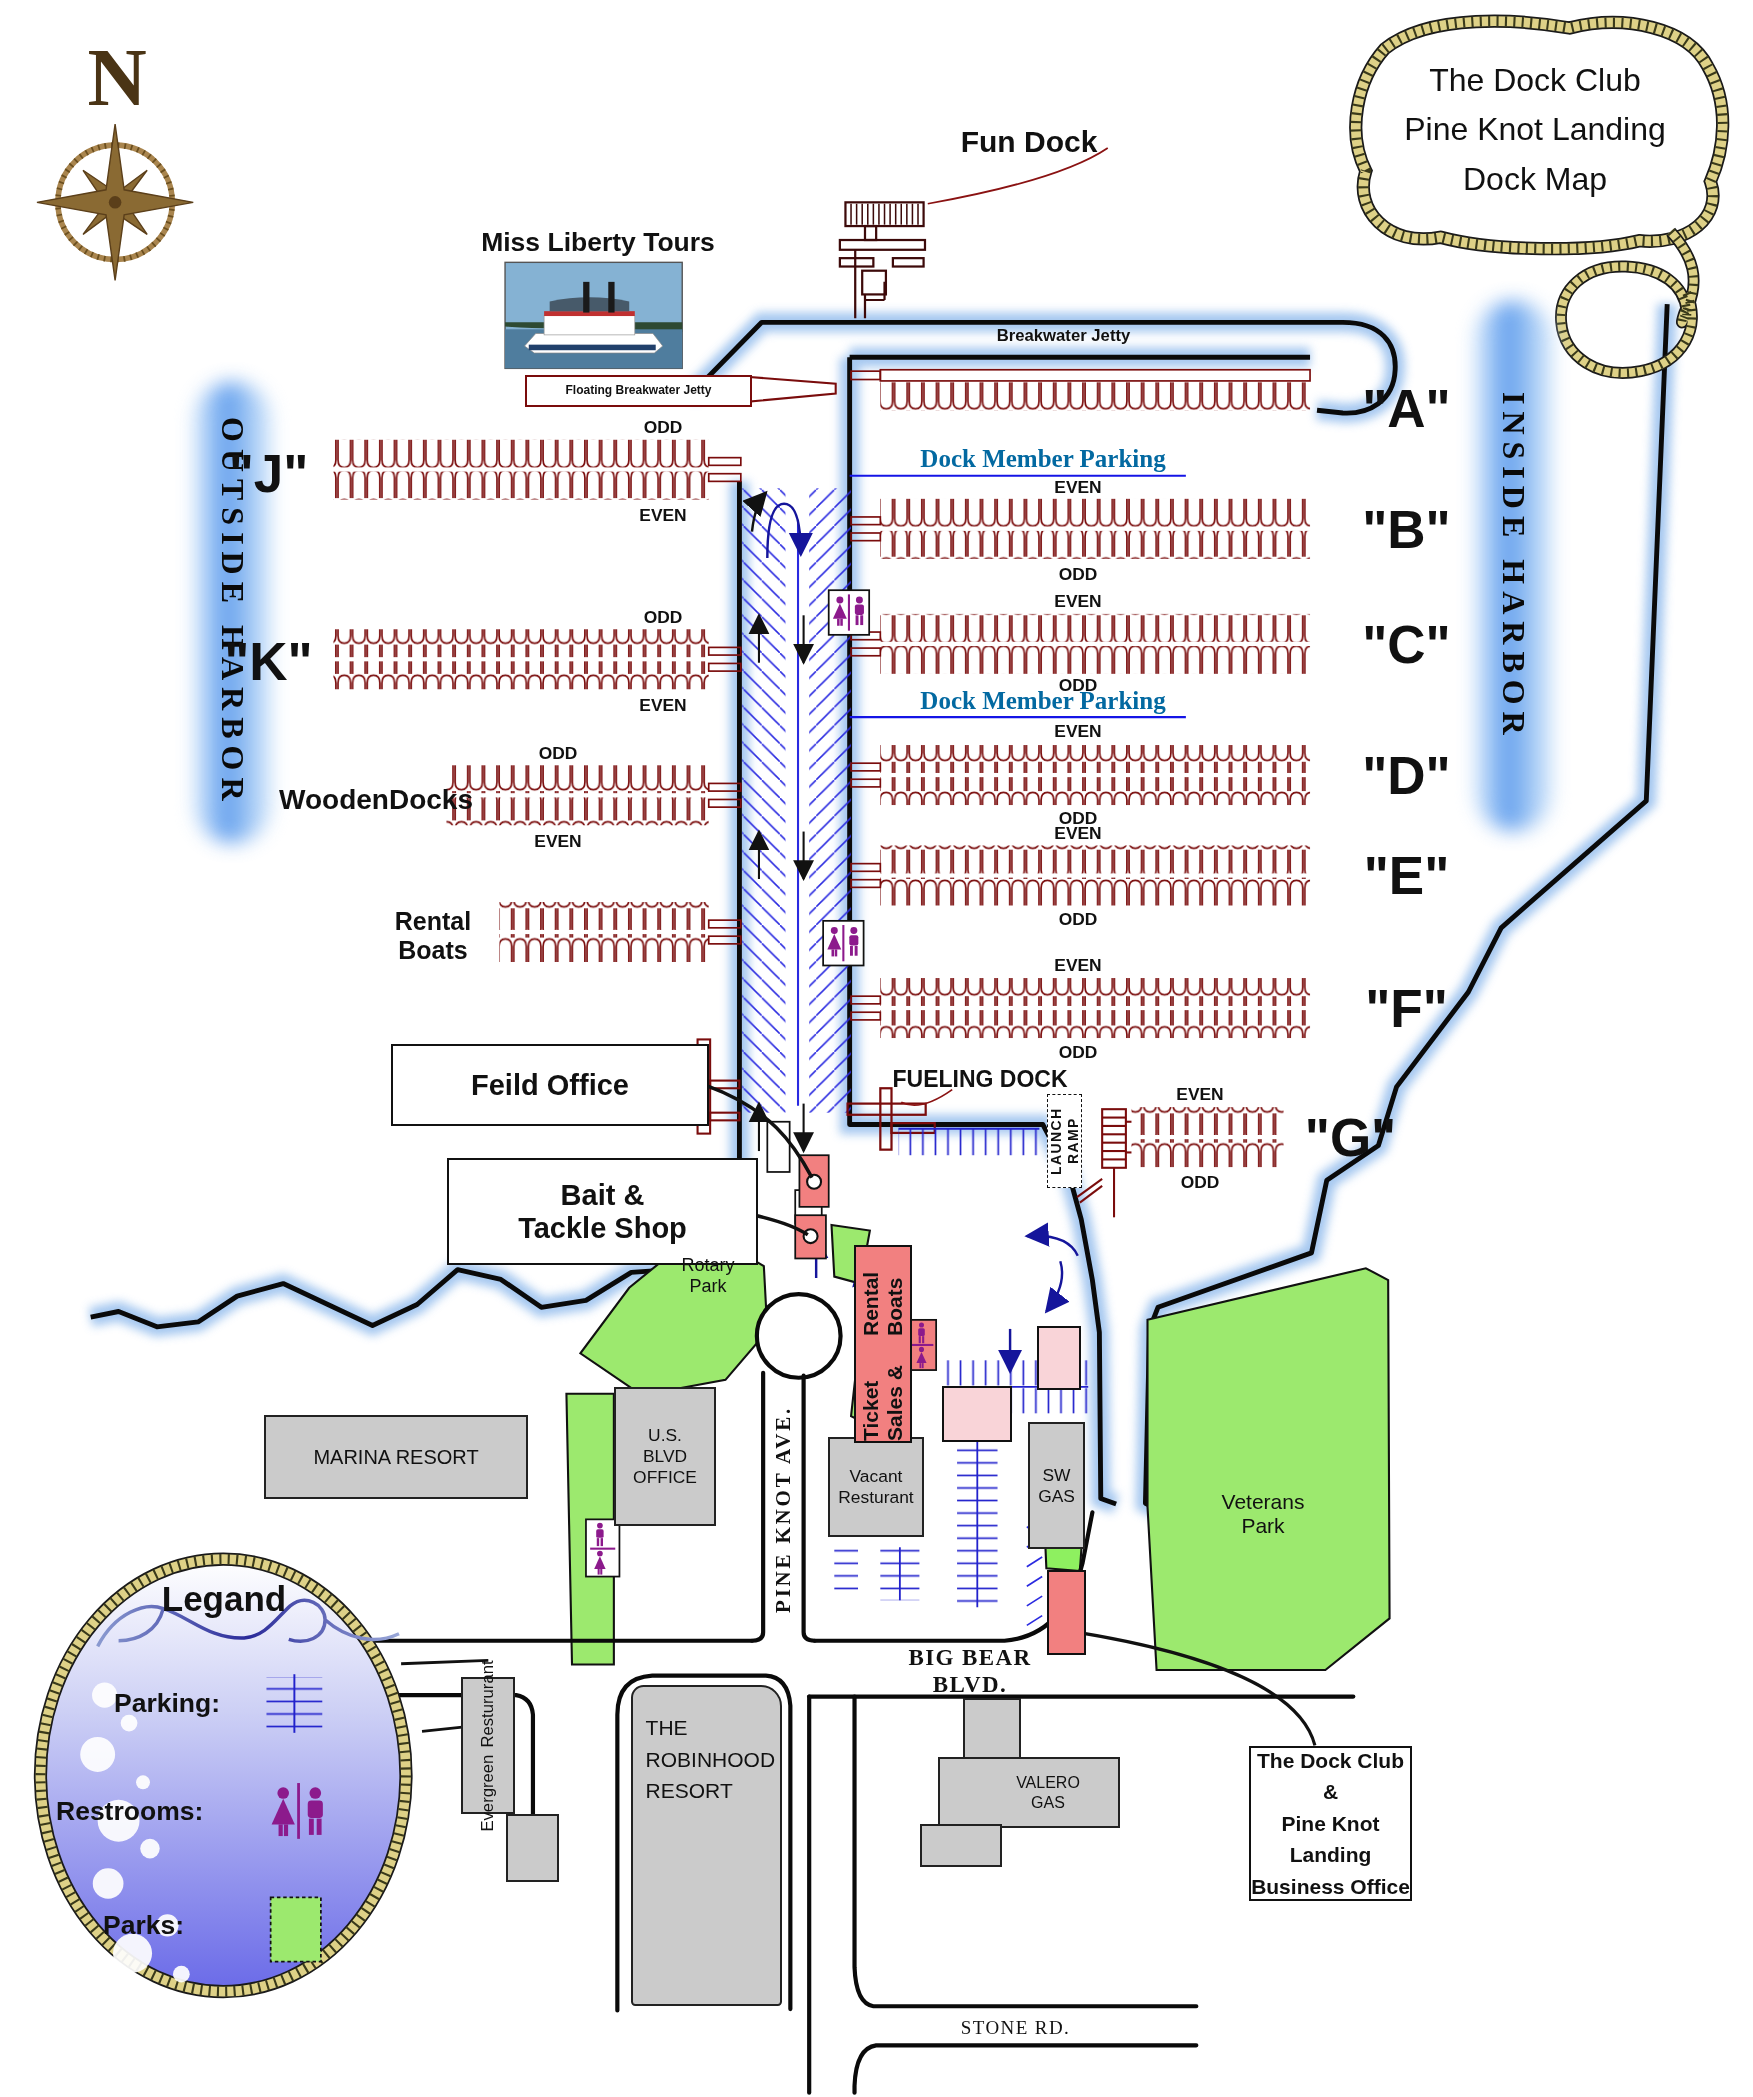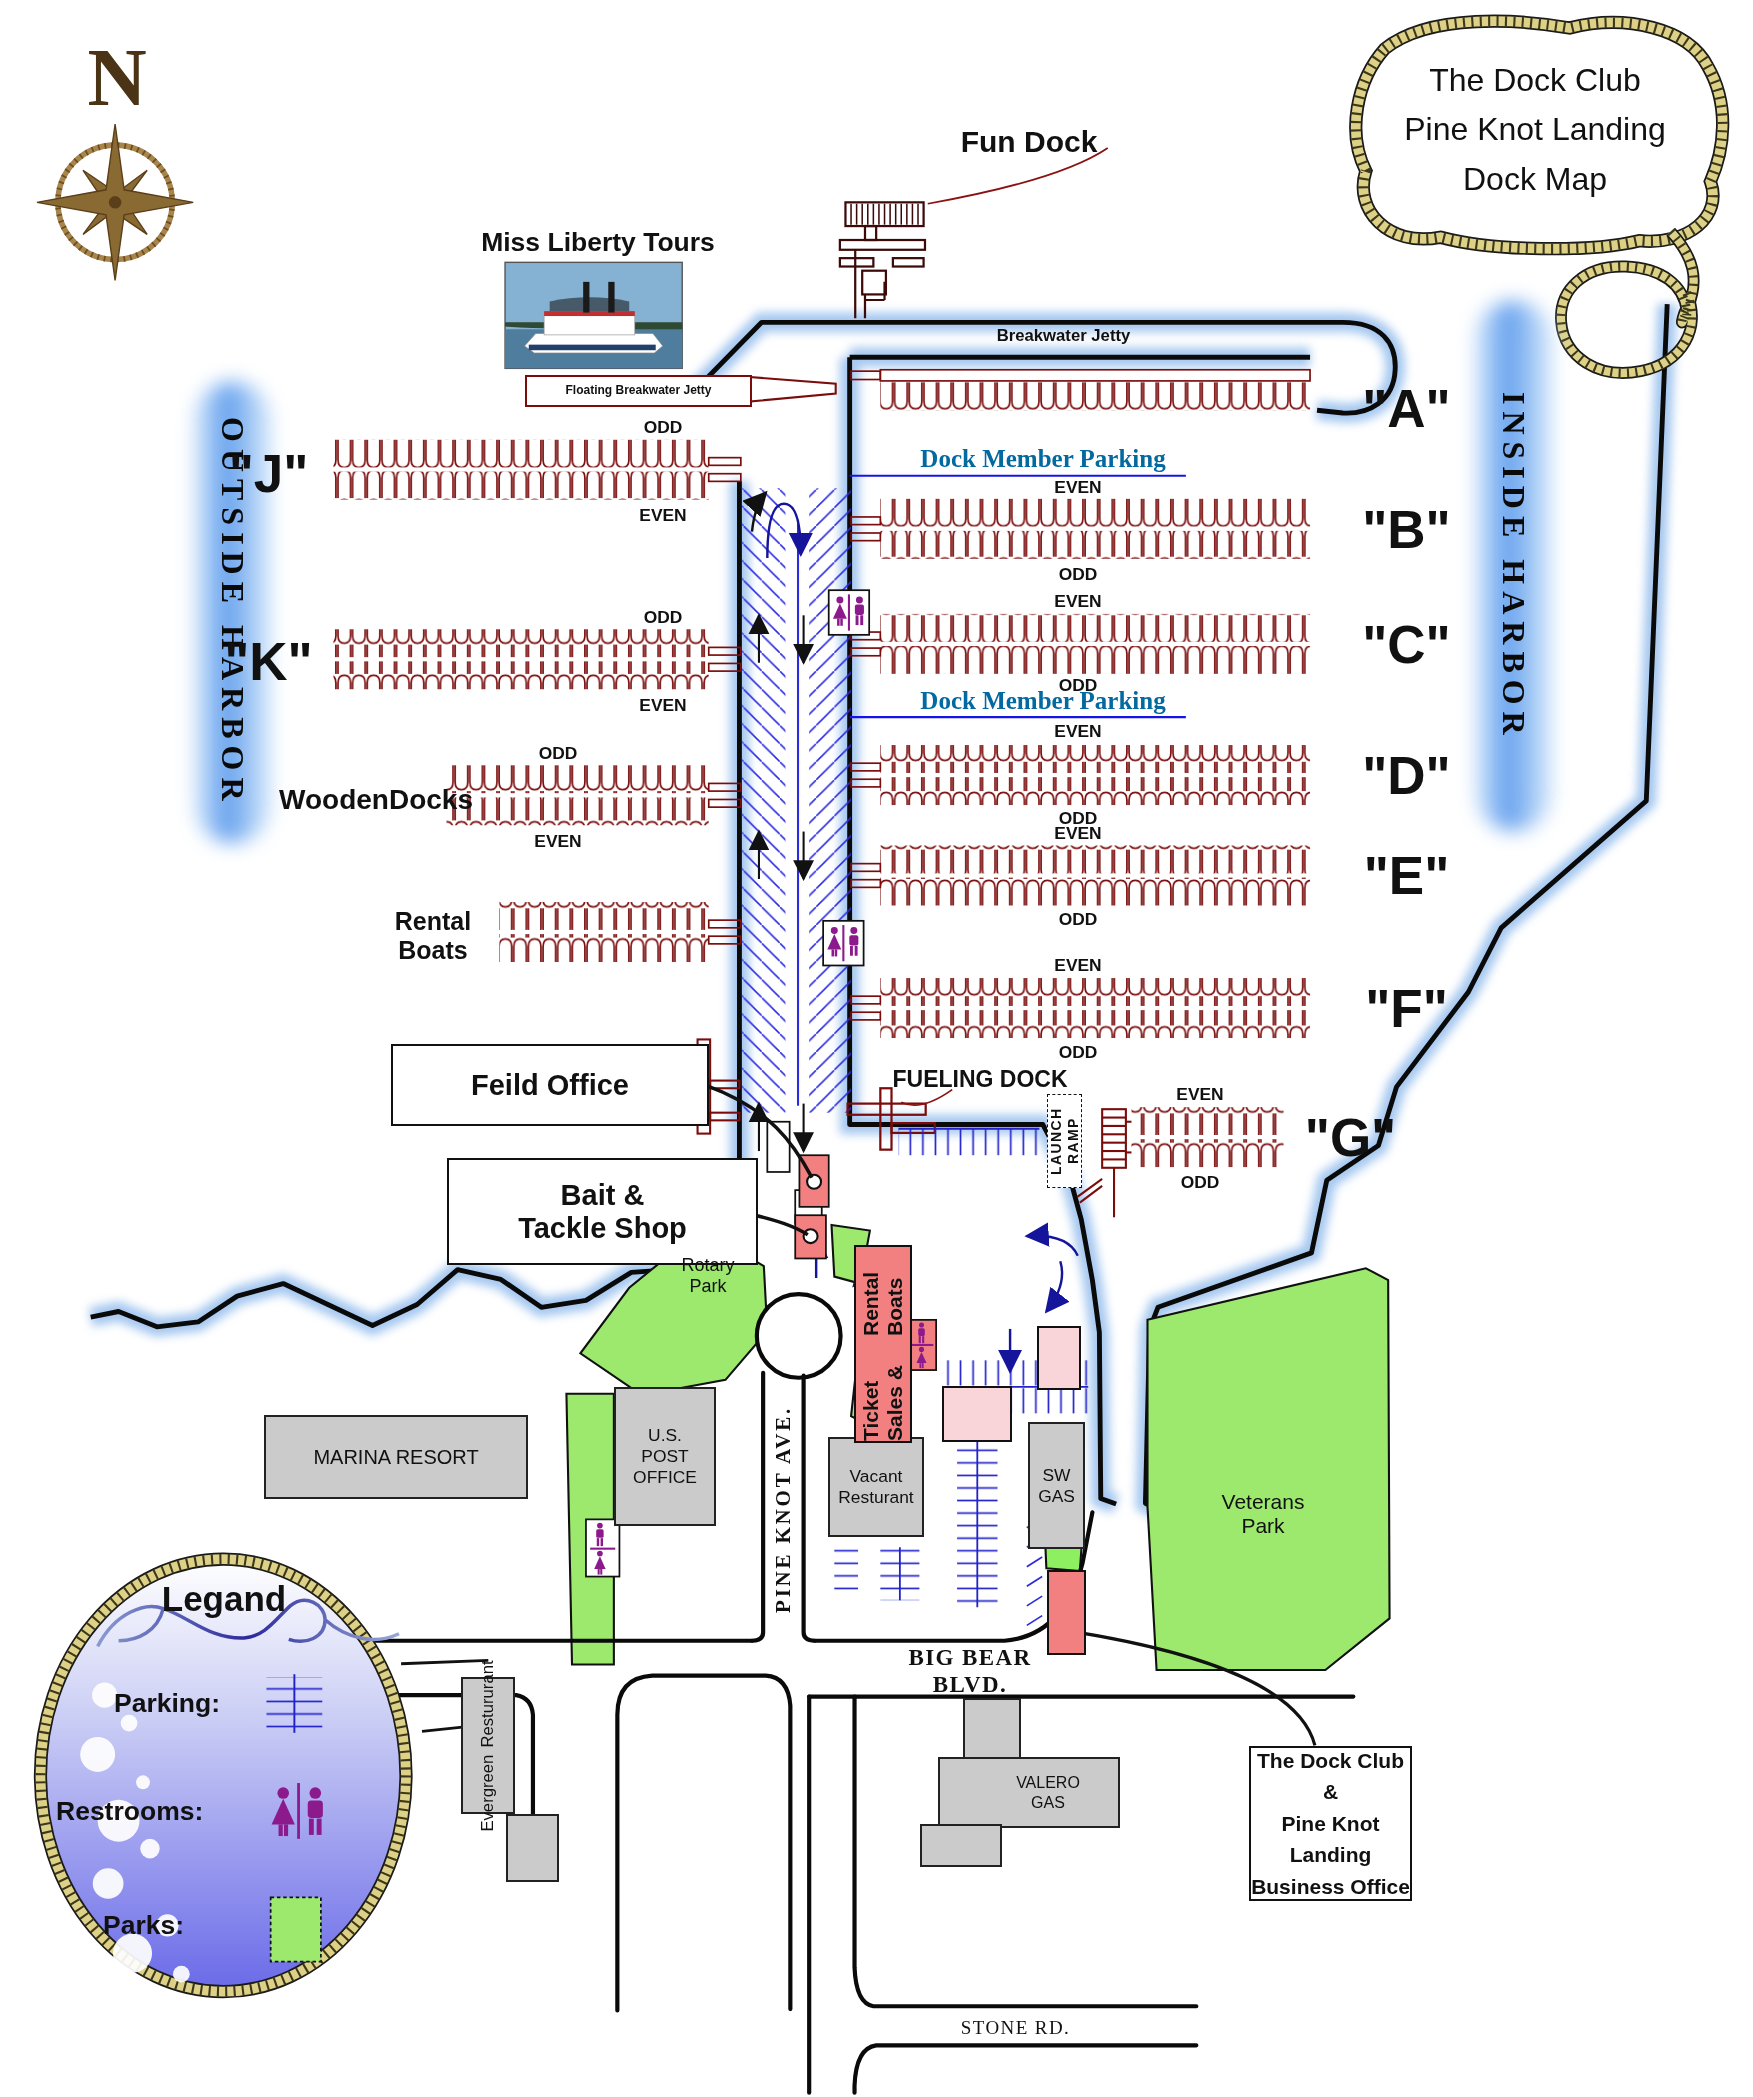--- a/index.html
+++ b/index.html
@@ -499,35 +499,42 @@
 <div class="lbl" style="left:1186px;top:1479px;width:154px;height:70px;flex-direction:column;font-size:21px;">
   <span>Veterans</span>
   <span>Park</span>
 </div>
 
 <div class="bld" style="left:264px;top:1415px;width:260px;height:80px;font-size:20px;">
   <span>MARINA RESORT</span>
 </div>
 <div class="bld" style="left:614px;top:1387px;width:98px;height:135px;font-size:17.4px;flex-direction:column;">
   <span>U.S.</span>
-  <span>POST</span>
+  <span>BLVD</span>
   <span>OFFICE</span>
 </div>
 <div class="bld" style="left:828px;top:1437px;width:92px;height:96px;font-size:17.4px;flex-direction:column;">
   <span>Vacant</span>
   <span>Resturant</span>
 </div>
 <div class="bld" style="left:1028px;top:1422px;width:53px;height:123px;font-size:17.4px;flex-direction:column;">
   <span>SW</span>
   <span>GAS</span>
 </div>
 <div class="bld" style="left:461px;top:1677px;width:50px;height:133px;font-size:16.7px;">
   <span class="vtx" style="display:inline-flex;gap:1.4px;"><span>Evergreen</span>&nbsp;<span>Restururant</span></span>
 </div>
 <div class="bld" style="left:506px;top:1814px;width:49px;height:64px;"></div>
+<div class="bld" style="left:631px;top:1685px;width:147px;height:317px;border-radius:12.6px 21px 4.2px 4.2px;align-items:flex-start;justify-content:flex-start;">
+  <div style="margin:25px 0 0 12.6px;text-align:left;font-size:21px;line-height:1.5;">
+    <div>THE</div>
+    <div>ROBINHOOD</div>
+    <div>RESORT</div>
+  </div>
+</div>
 <div class="bld" style="left:963px;top:1698px;width:54px;height:60px;"></div>
 <div class="bld" style="left:938px;top:1757px;width:140px;height:67px;font-size:16px;flex-direction:column;padding-left:38px;">
   <span>VALERO</span>
   <span>GAS</span>
 </div>
 <div class="bld" style="left:920px;top:1824px;width:78px;height:39px;"></div>
 
 <div class="redbox" style="left:854px;top:1245px;width:54px;height:194px;display:flex;align-items:center;justify-content:center;">
   <span class="vtx bold" style="font-size:21px;display:inline-flex;"><span>Ticket Sales &amp;</span>&nbsp;<span>Rental Boats</span></span>
 </div>

